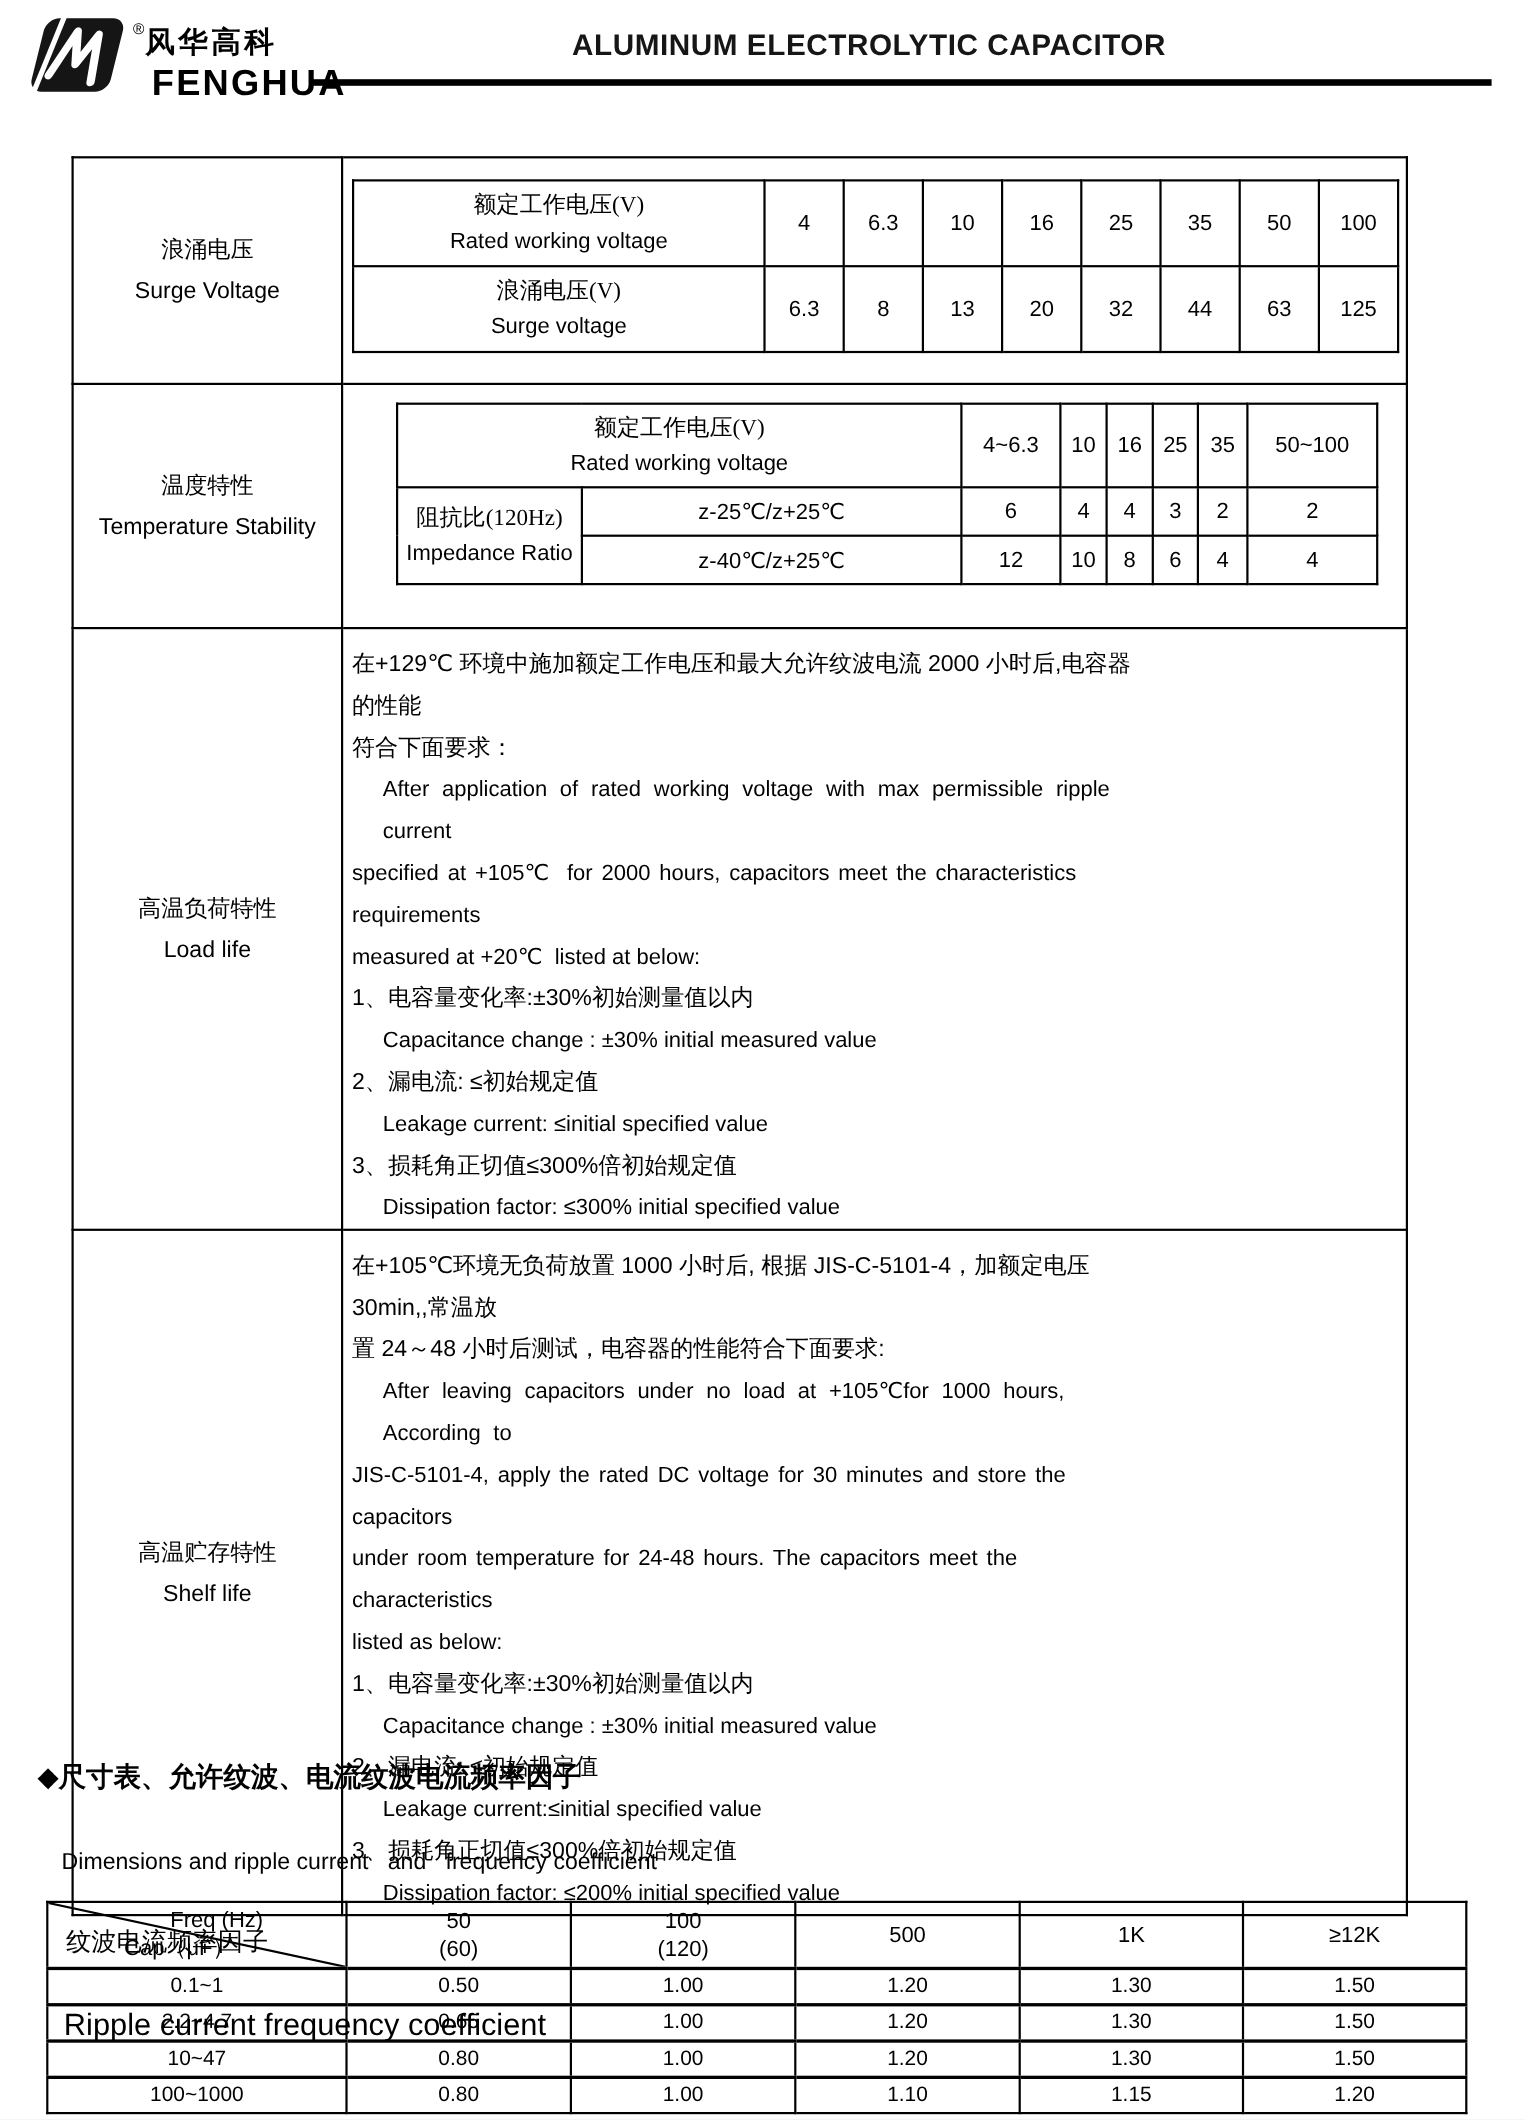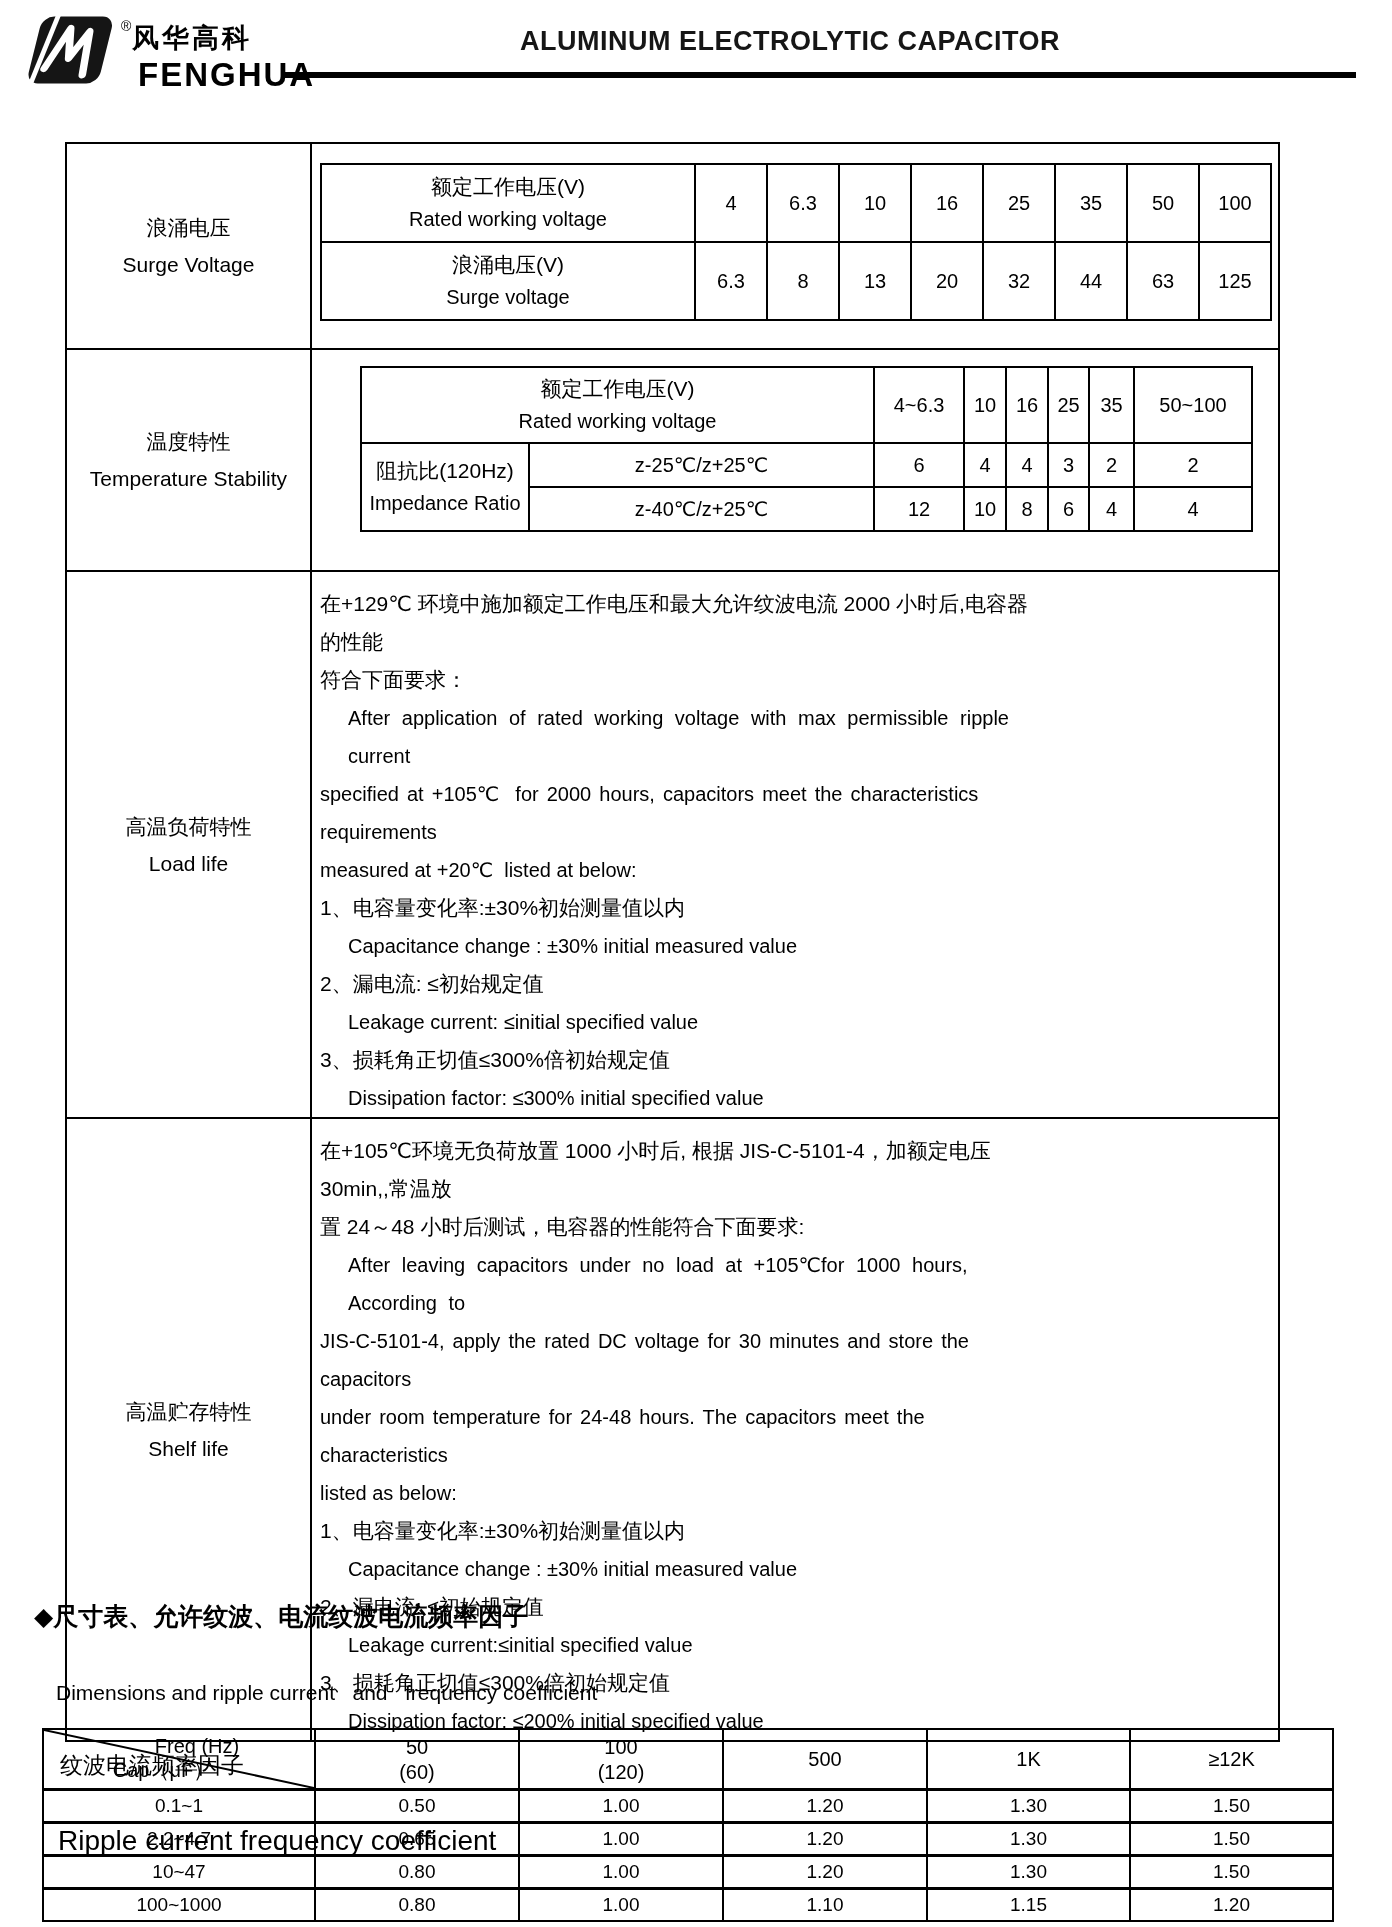--- a/index.html
+++ b/index.html
@@ -24,21 +24,21 @@
   .spec>tbody>tr>td{border:2px solid #000;vertical-align:top;padding:0;}
   .spec td.lbl{vertical-align:middle;text-align:center;font-size:21px;line-height:37px;}
   .r1>td{height:204px;} .r2>td{height:220px;} .r3>td{height:447px;} .r4>td{height:492px;}
   
   .itab td{border:2px solid #000;text-align:center;vertical-align:middle;font-size:20px;padding:0 4px;}
   .surge-t{width:950px;margin:19px 0 0 8px;}
   .surge-t td{height:76px;}
   .temp-t{width:891px;margin:16px 0 0 48px;}
   .temp-t .hr td{height:74px;}
   .temp-t .dr td{height:42px;}
-  .ilbl .cnl{font-size:21px;line-height:33px;}
+  .ilbl .cnl{font-size:21px;line-height:33px;font-family:Liberation Serif, serif;}
   .ilbl .enl{font-size:20px;line-height:33px;}
   
   .txtcell{padding:13px 232px 0 8px !important;}
   .ln{white-space:pre-wrap;line-height:38px;}
   .ln.cn{font-size:21px;}
   .ln.en{font-size:20px;}
   .ind{padding-left:28px;}
   .w6{word-spacing:6px;}
   .w3{word-spacing:2.5px;}
   

